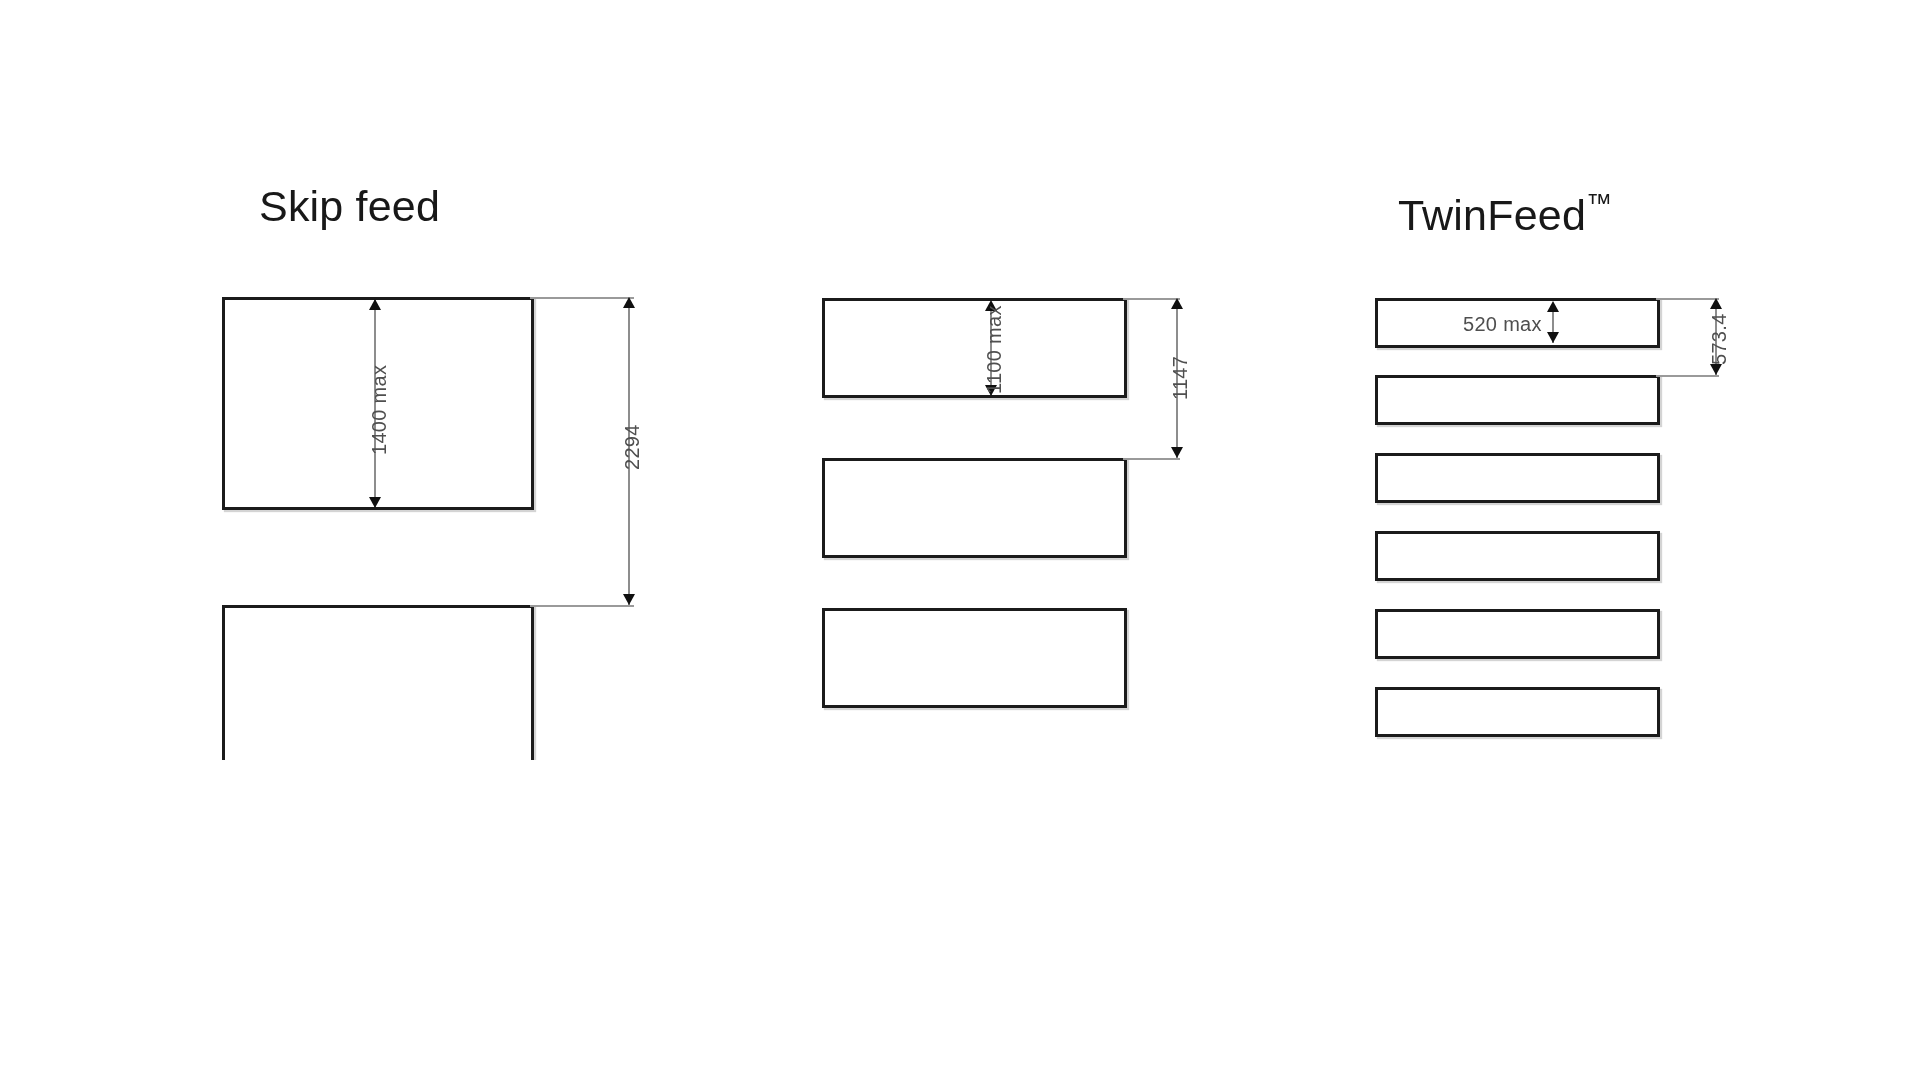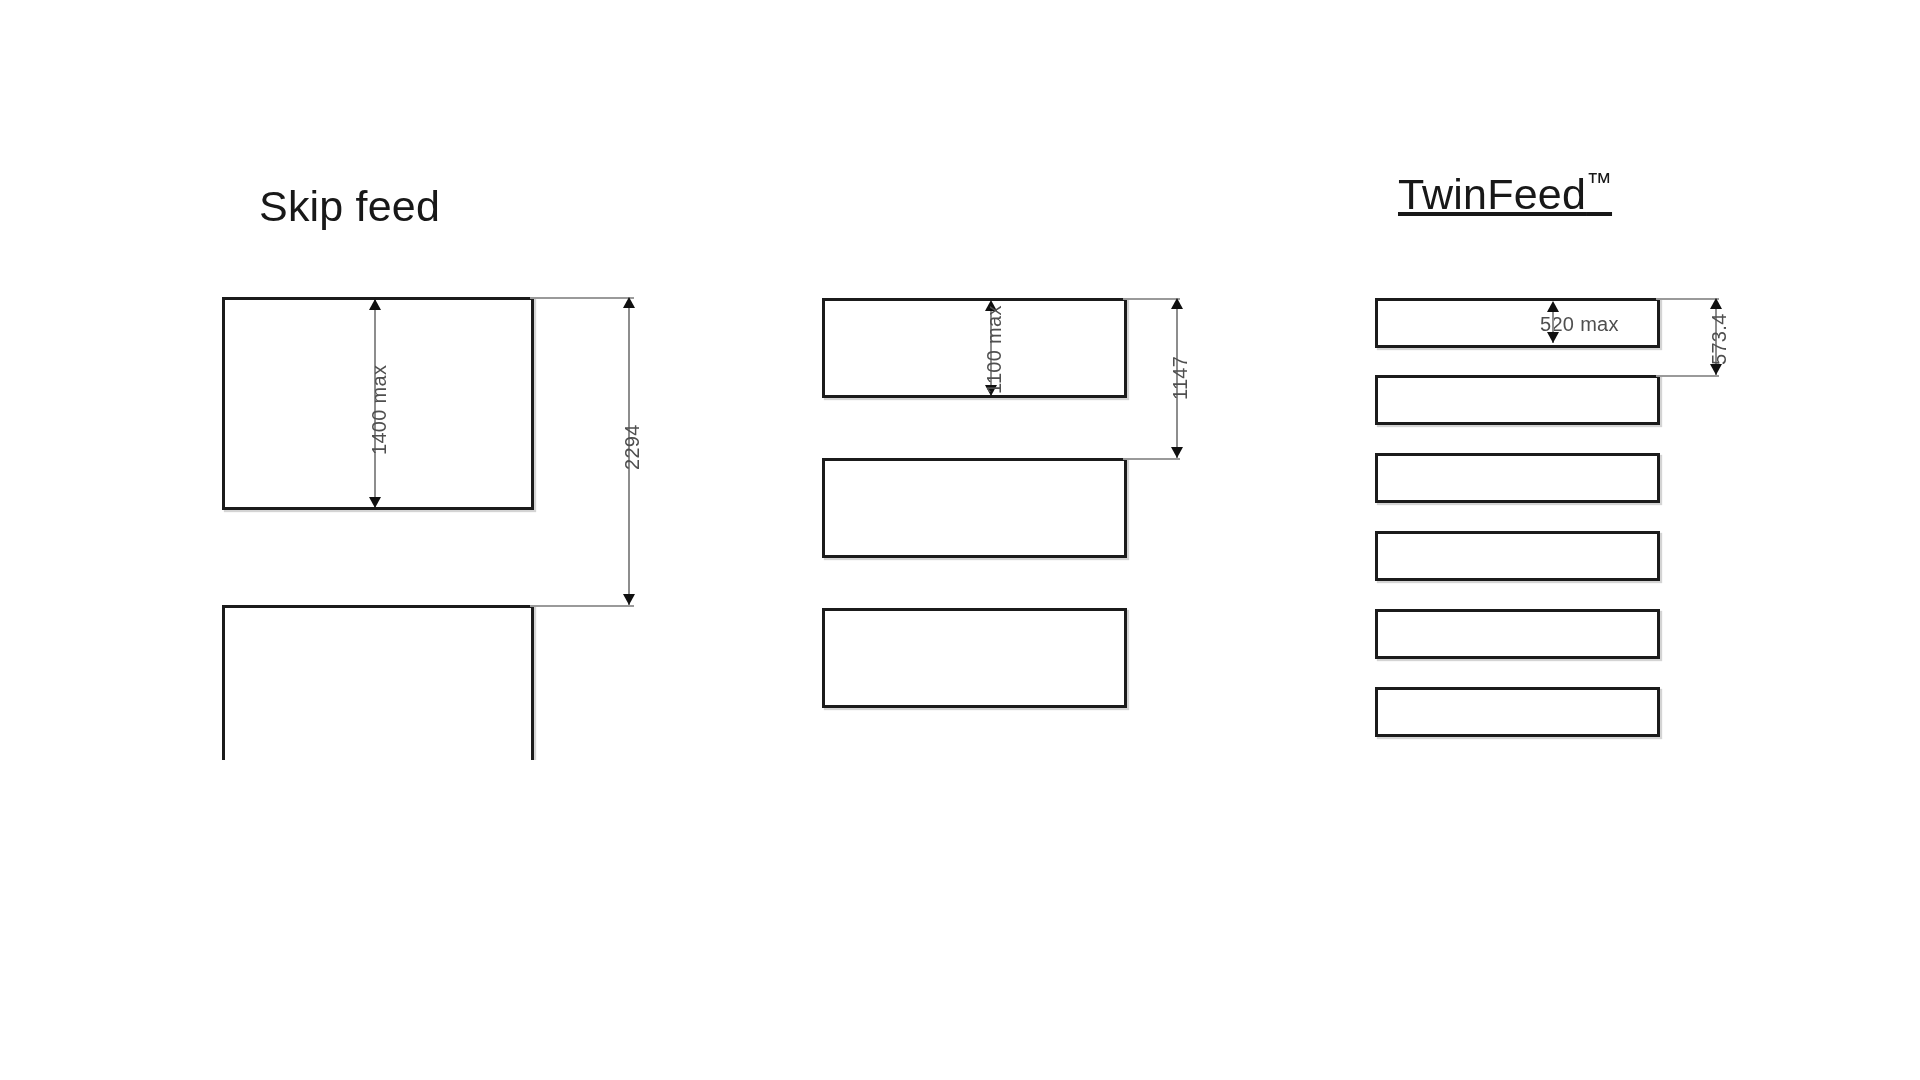--- a/index.html
+++ b/index.html
@@ -111,34 +111,34 @@
   <div class="arrow down" style="left:985px; top:385px;"></div>
   <div class="dim-text vert" style="left:983px; top:394px;">1100 max</div>
 
   <div class="ext-line" style="left:1123px; top:298px; width:57px;"></div>
   <div class="ext-line" style="left:1123px; top:458px; width:57px;"></div>
   <div class="dim-line" style="left:1176px; top:300px; height:158px;"></div>
   <div class="arrow up" style="left:1171px; top:298px;"></div>
   <div class="arrow down" style="left:1171px; top:447px;"></div>
   <div class="dim-text vert" style="left:1169px; top:400px;">1147</div>
 
-  <div class="col-title" style="left:1398px; top:167px;text-decoration:underline;">
+  <div class="col-title" style="left:1398px; top:188px;">
     <span>TwinFeed</span><span class="tm">™</span>
   </div>
 
   <div class="sheet" style="left:1375px; top:298px; width:285px; height:50px;"></div>
   <div class="sheet" style="left:1375px; top:375px; width:285px; height:50px;"></div>
   <div class="sheet" style="left:1375px; top:453px; width:285px; height:50px;"></div>
   <div class="sheet" style="left:1375px; top:531px; width:285px; height:50px;"></div>
   <div class="sheet" style="left:1375px; top:609px; width:285px; height:50px;"></div>
   <div class="sheet" style="left:1375px; top:687px; width:285px; height:50px;"></div>
   <div class="sheet" style="left:1375px; top:765px; width:285px; height:50px;"></div>
   <div class="sheet" style="left:1375px; top:843px; width:285px; height:50px;"></div>
 
-  <div class="dim-text" style="left:1540px; top:313px;">520 max</div>
+  <div class="dim-text" style="left:1463px; top:313px;">520 max</div>
   <div class="dim-line" style="left:1552px; top:303px; height:40px;"></div>
   <div class="arrow up" style="left:1547px; top:301px;"></div>
   <div class="arrow down" style="left:1547px; top:332px;"></div>
 
   <div class="ext-line" style="left:1656px; top:298px; width:63px;"></div>
   <div class="ext-line" style="left:1656px; top:375px; width:63px;"></div>
   <div class="dim-line" style="left:1715px; top:300px; height:75px;"></div>
   <div class="arrow up" style="left:1710px; top:298px;"></div>
   <div class="arrow down" style="left:1710px; top:364px;"></div>
   <div class="dim-text vert" style="left:1708px; top:365px;">573.4</div>

